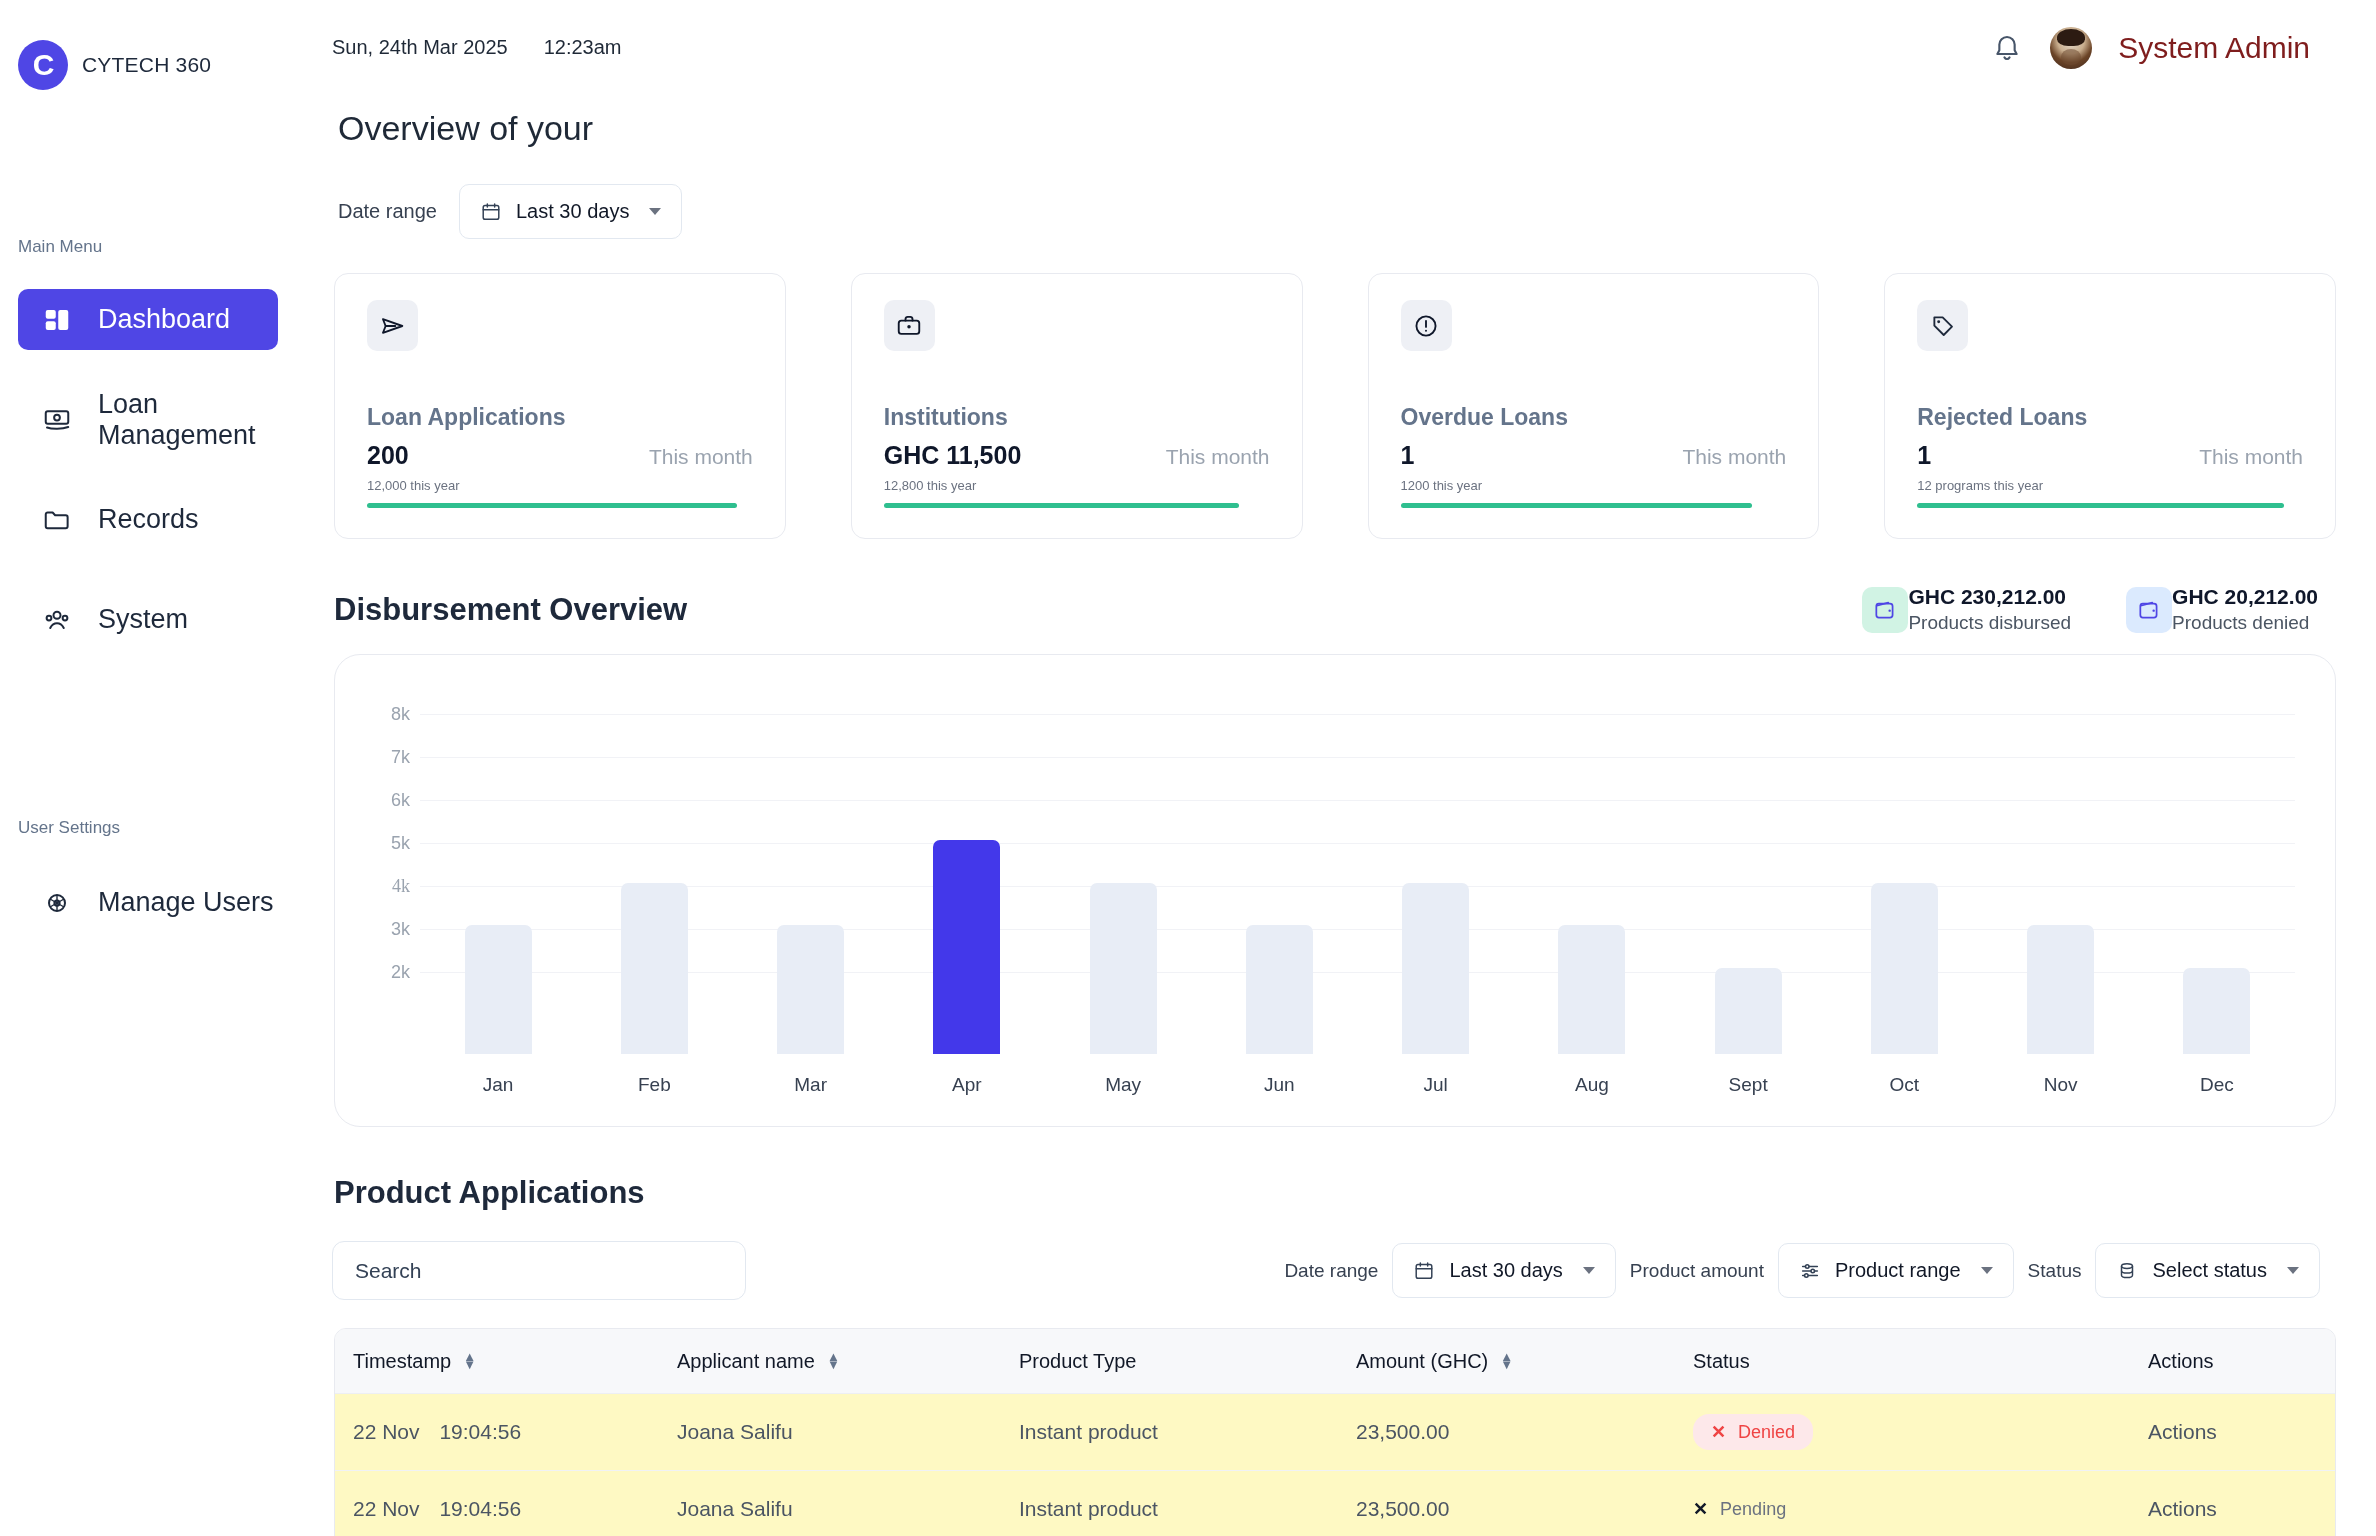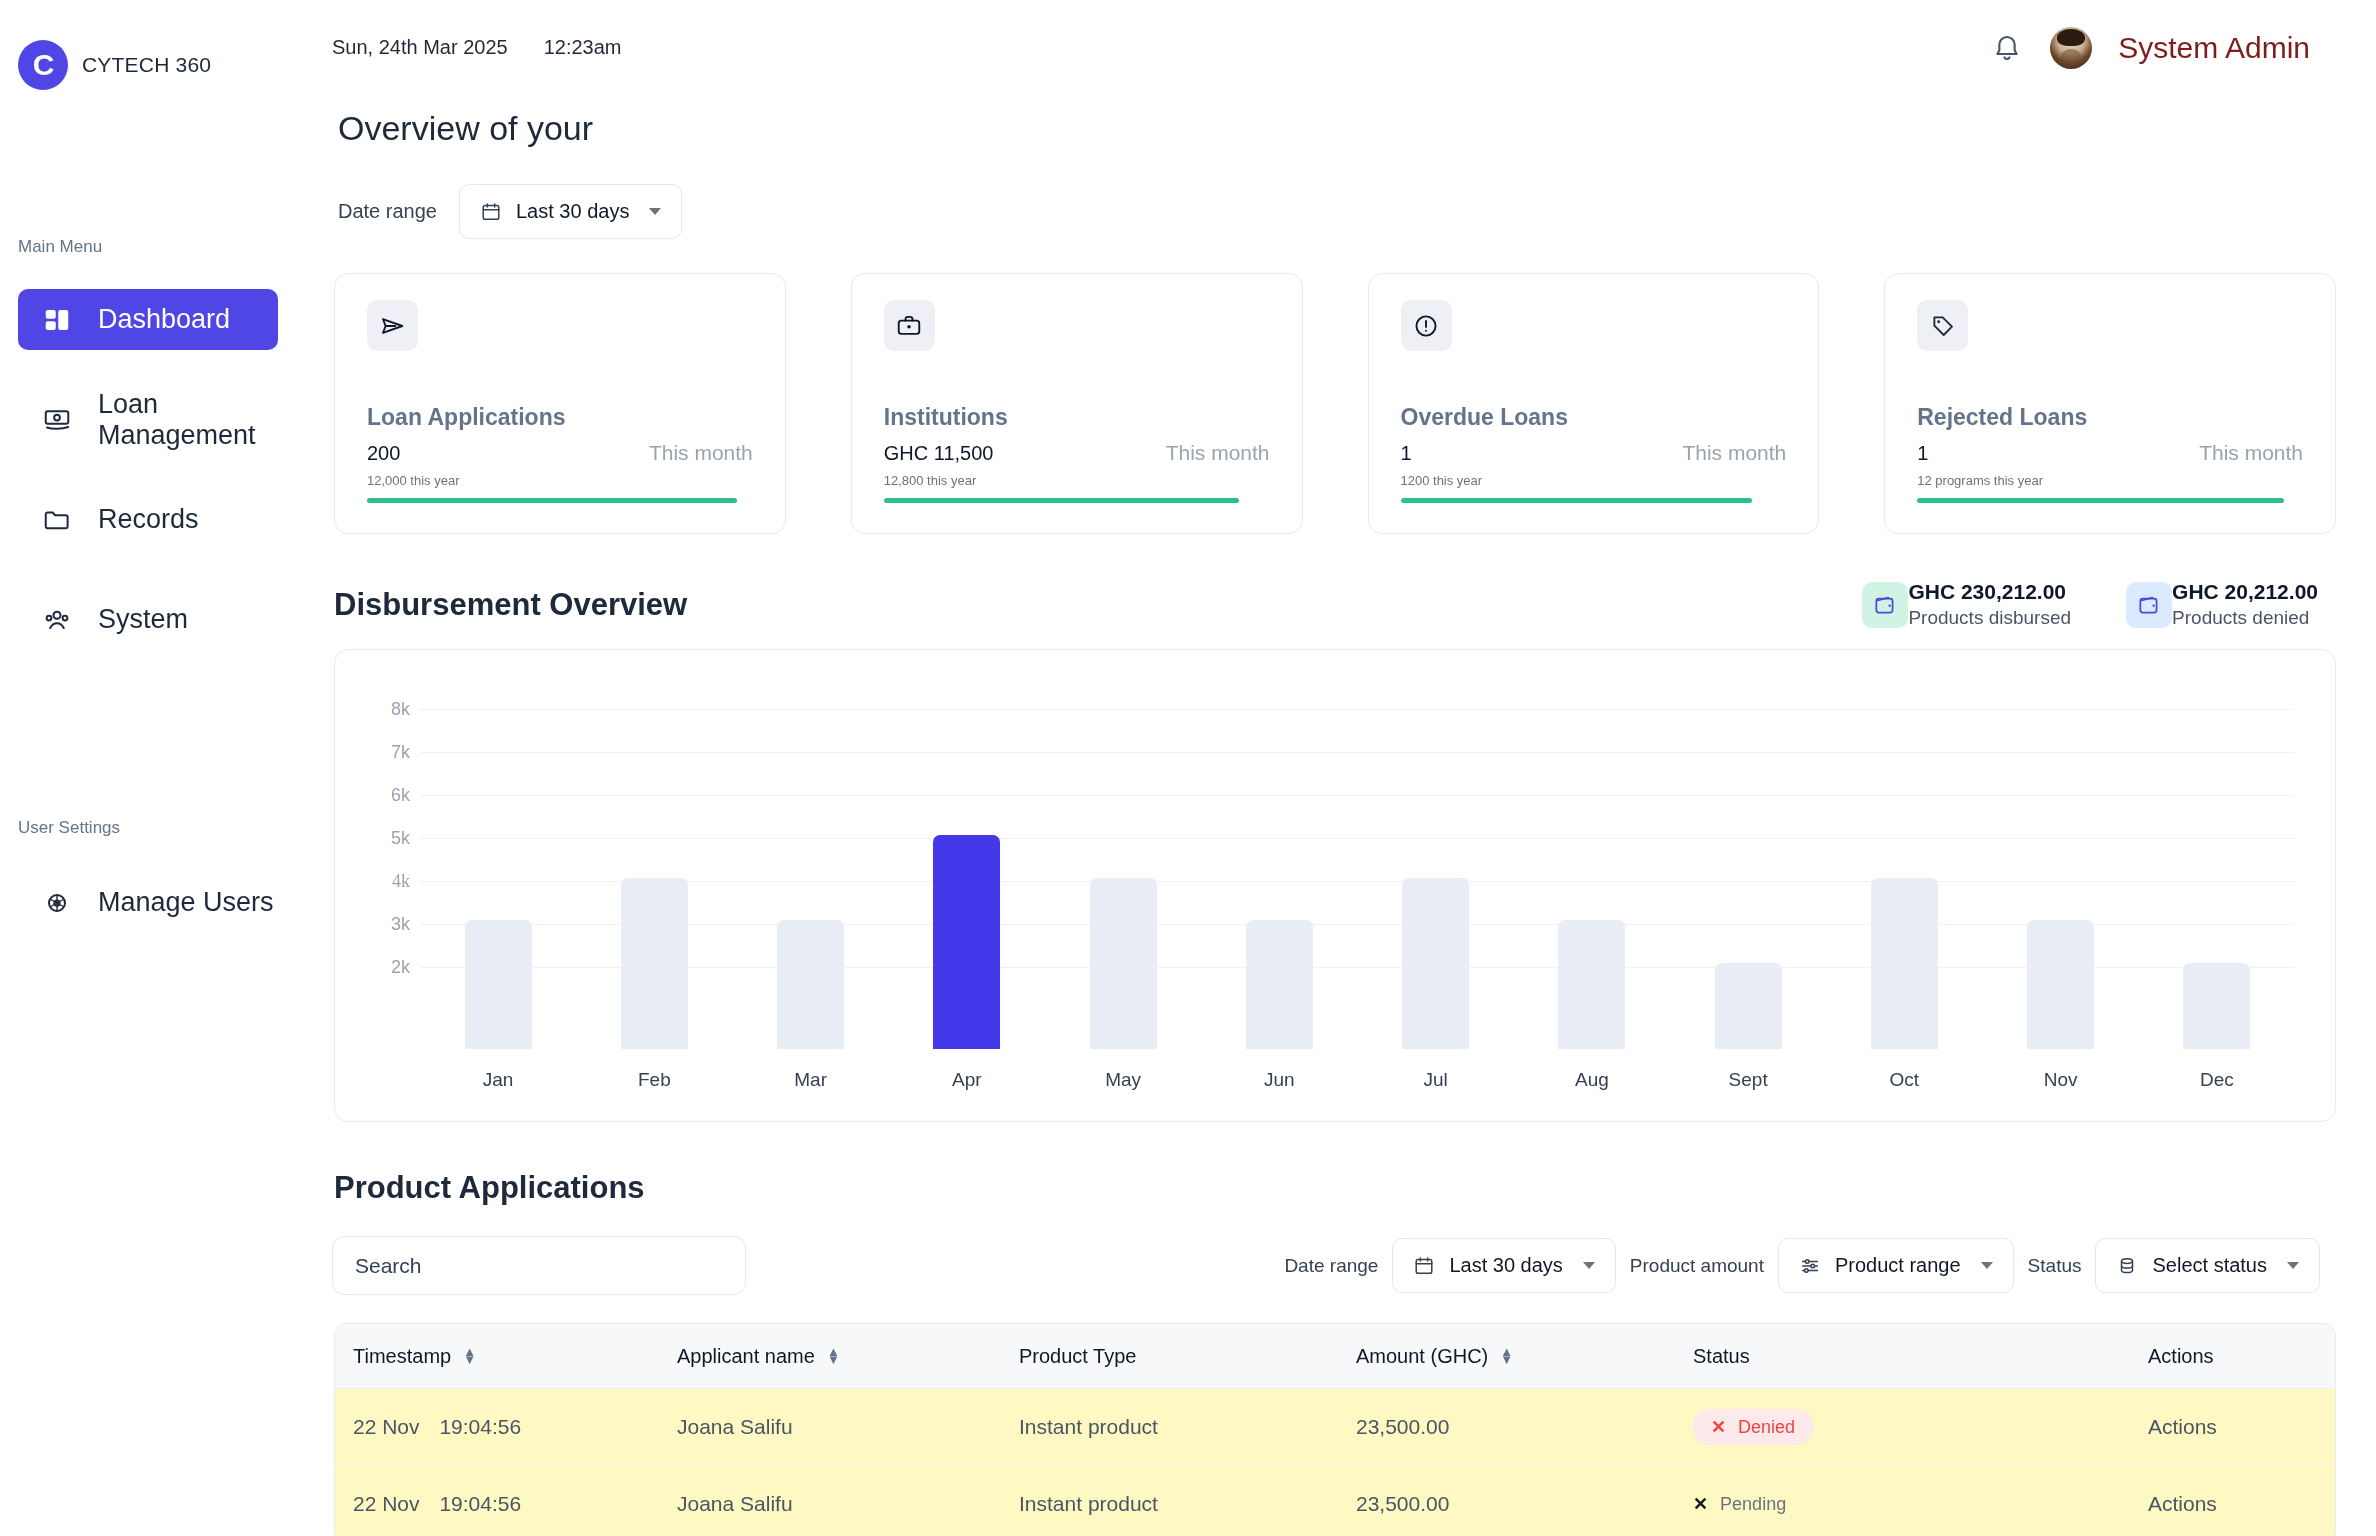--- a/index.html
+++ b/index.html
@@ -74,39 +74,39 @@
   
   .stats { display: grid; grid-template-columns: repeat(4, 1fr); gap: 65px; margin: 34px 0 0 2px; }
   .stat-card { border: 1px solid #e8eaf0; border-radius: 14px; padding: 26px 32px 30px 32px; background: #fff; min-height: 235px; }
   .stat-ico {
     width: 51px; height: 51px; border-radius: 10px; background: #eef0f5;
     display: flex; align-items: center; justify-content: center; margin-bottom: 53px;
   }
   .stat-ico svg { width: 28px; height: 28px; display: block; color: #0f172a; }
   .stat-title { font-size: 23px; color: #64748b; font-weight: 600; margin-bottom: 10px; }
   .stat-valrow { display: flex; align-items: baseline; }
-  .stat-value { font-size: 20px; font-weight: 400; color: #0f172a; }
+  .stat-value { font-size: 25px; font-weight: 700; color: #0f172a; }
   .stat-period { margin-left: auto; font-size: 21px; color: #9aa3af; }
   .stat-sub { font-size: 13px; color: #6b7280; margin-top: 8px; }
   .stat-bar { height: 5px; border-radius: 3px; background: #2fbf8f; margin-top: 10px; }
 
   
   .disb-head { display: flex; align-items: center; margin: 46px 0 0 2px; }
   .disb-title { font-size: 31px; font-weight: 700; color: #1e293b; }
   .disb-badges { margin-left: auto; display: flex; align-items: center; gap: 55px; padding-right: 18px; }
   .disb-badge { display: flex; align-items: center; gap: 0; }
   .disb-badge-ico { width: 46px; height: 46px; border-radius: 10px; display: flex; align-items: center; justify-content: center; }
   .disb-badge-ico.green { background: #d1f3e4; }
   .disb-badge-ico.blue  { background: #dbeafe; }
   .disb-badge-ico svg { width: 26px; height: 26px; display: block; color: #4f46e5; }
   .disb-badge-amt { font-size: 21px; font-weight: 700; color: #0f172a; }
   .disb-badge-lbl { font-size: 19px; color: #4b5563; margin-top: 3px; }
 
   
-  .chart-card { border: 1px solid #e8eaf0; border-radius: 14px; margin: 20px 0 0 2px; height: 473px; padding: 38px 40px 22px 30px; background: #fff; }
+  .chart-card { border: 1px solid #e8eaf0; border-radius: 26px; margin: 20px 0 0 2px; height: 473px; padding: 38px 40px 22px 30px; background: #fff; }
   .chart-inner { display: flex; height: 100%; }
   .y-axis { width: 55px; flex: 0 0 55px; position: relative; }
   .y-tick { position: absolute; right: 10px; transform: translateY(-50%); font-size: 18px; color: #9aa3af; }
   .plot { flex: 1; position: relative; }
   .grid-line { position: absolute; left: 0; right: 0; height: 1px; background: #f1f2f6; }
   .bars { position: absolute; left: 0; right: 0; top: 0; bottom: 50px; display: flex; align-items: flex-end; }
   .bar-col { flex: 1; display: flex; flex-direction: column; align-items: center; justify-content: flex-end; height: 100%; }
   .bar { width: 67px; background: #e8edf6; border-radius: 7px 7px 0 0; }
   .bar.highlight { background: #4338ea; }
   .x-axis { position: absolute; left: 0; right: 0; bottom: 8px; display: flex; }

